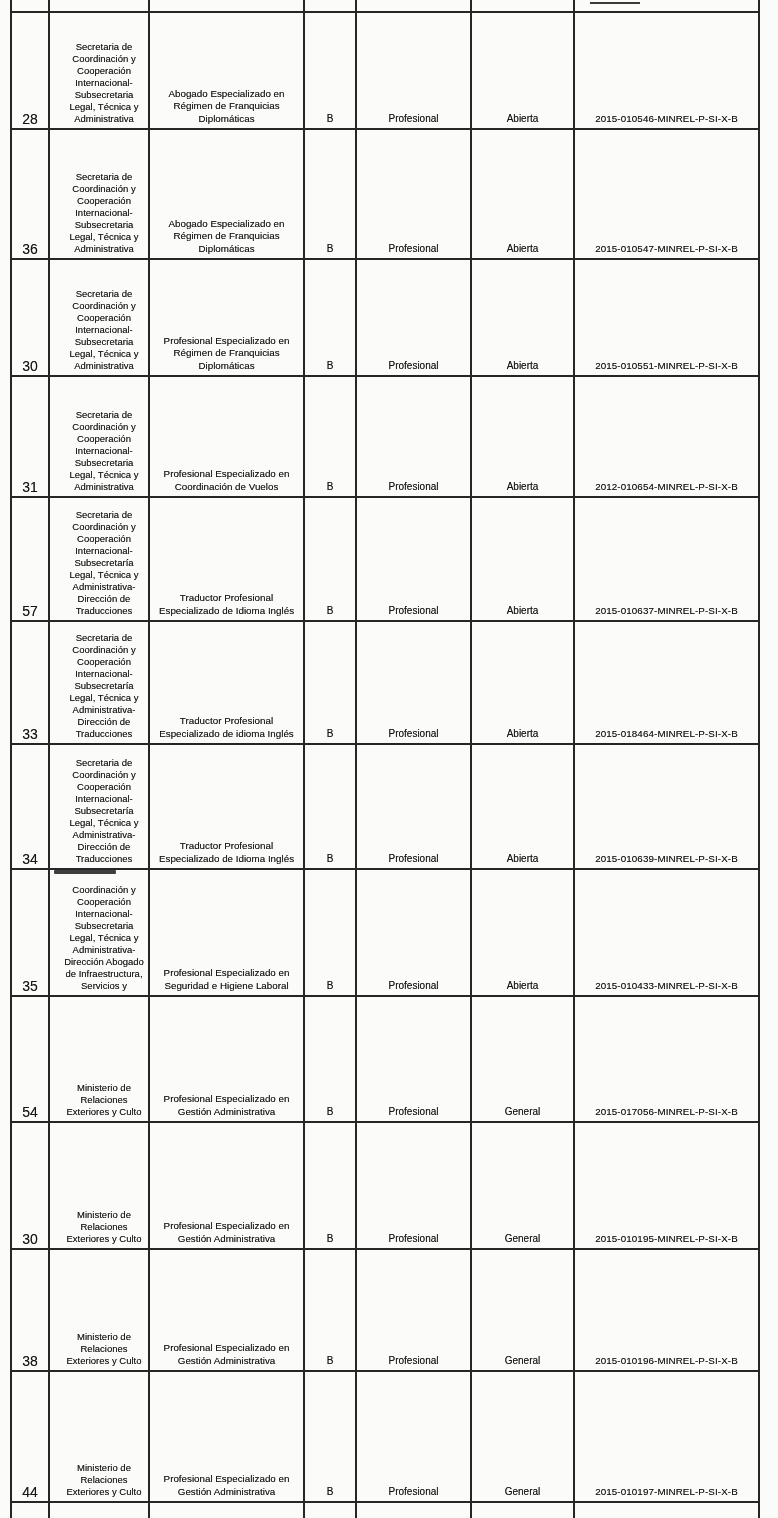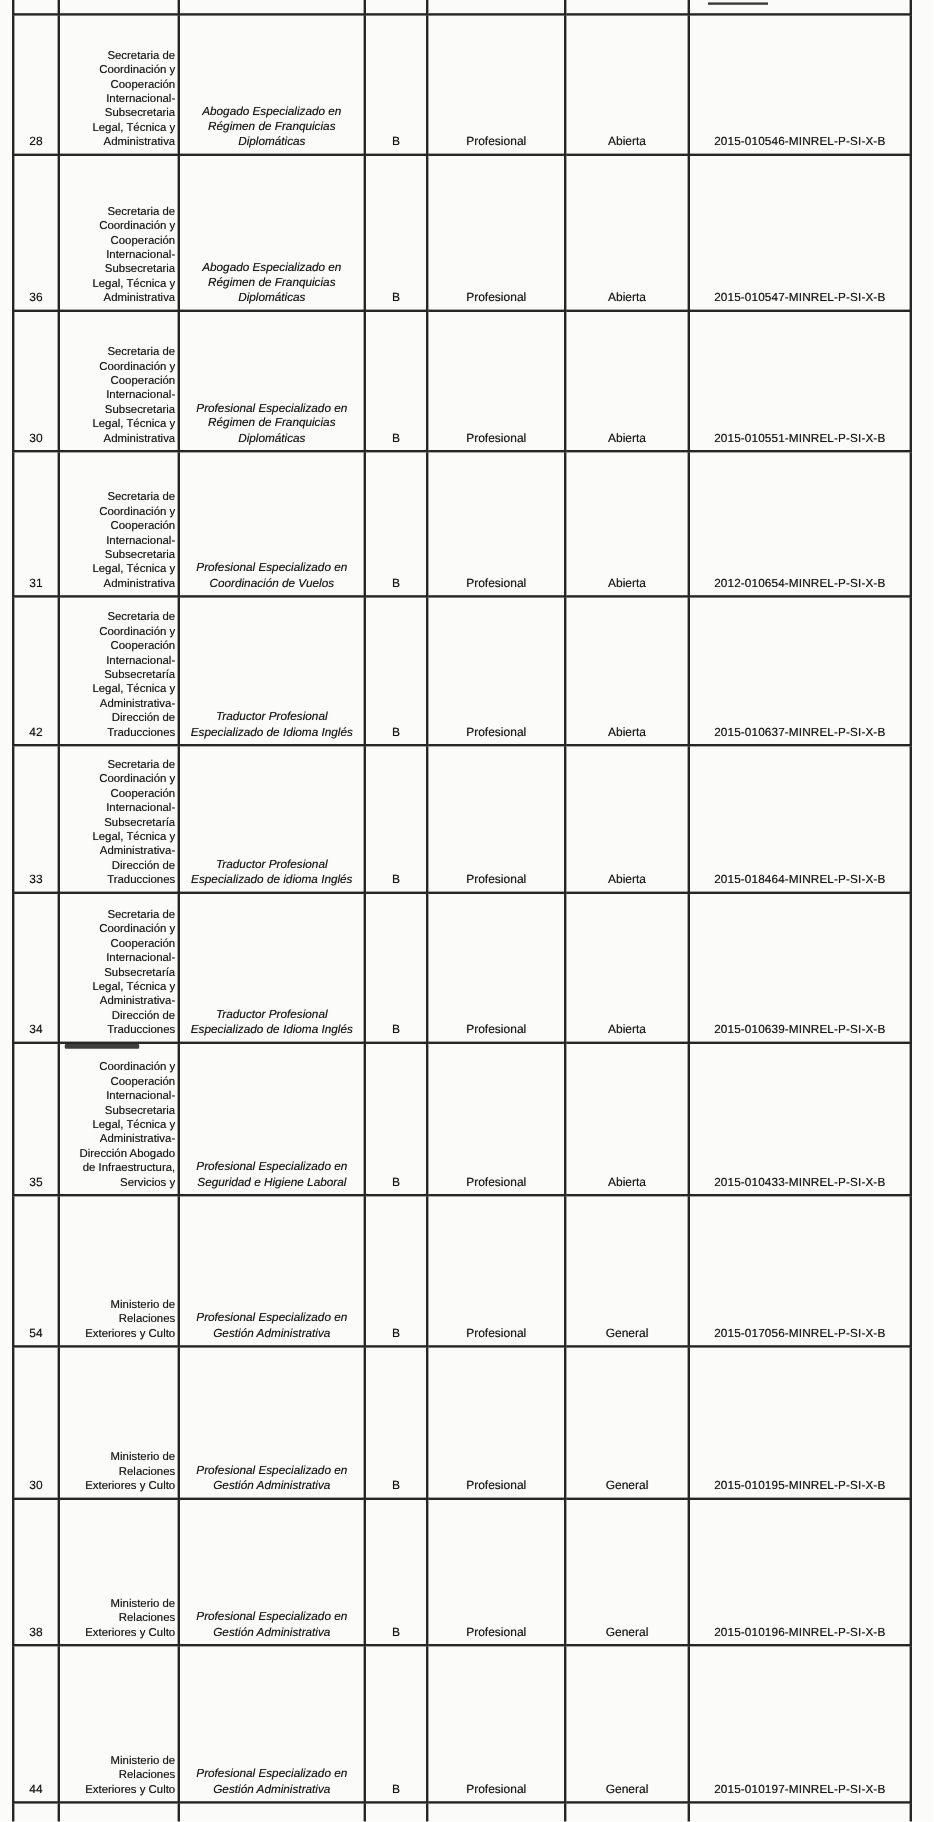--- a/index.html
+++ b/index.html
@@ -24,30 +24,30 @@
     border: 2px solid #262626;
     vertical-align: bottom;
     padding: 0 2px 3px 2px;
     text-align: center;
     font-size: 10px;
     line-height: 12.5px;
     overflow: hidden;
     text-shadow: 0 0 0.6px rgba(20,20,20,0.55);
   }
   tr.partial td { border-bottom: 2px solid #262626; }
-  td.c-num  { font-size: 10px; }
+  td.c-num  { font-size: 14px; }
   td.c-dept {
-    text-align: right;
+    text-align: center;
     padding-left: 12px;
     font-size: 9.5px;
     line-height: 12px;
     position: relative;
     margin-left: 36px;
   }
-  td.c-pos  { font-size: 9.8px; line-height: 12.5px; font-style: italic; }
+  td.c-pos  { font-size: 9.8px; line-height: 12.5px; }
   td.c-code { font-size: 9.8px; letter-spacing: 0.1px; white-space: nowrap; }
   .line { display: block; }
   
   .rh0 { height: 117px; } .rh1 { height: 130px; } .rh2  { height: 117px; }
   .rh3 { height: 121px; } .rh4 { height: 124px; } .rh5  { height: 123px; }
   .rh6 { height: 125px; } .rh7 { height: 127px; } .rh8  { height: 126px; }
   .rh9 { height: 127px; } .rh10 { height: 122px; } .rh11 { height: 131px; }
   tr.partial-top td { height: 20px; }
   tr.partial-bottom td { height: 38px; }
   
@@ -169,21 +169,21 @@
           <td class="c-pos">
             <span class="line">Profesional Especializado en</span>
             <span class="line">Coordinación de Vuelos</span>
           </td>
           <td class="c-grade">B</td>
           <td class="c-est">Profesional</td>
           <td class="c-tipo">Abierta</td>
           <td class="c-code">2012-010654-MINREL-P-SI-X-B</td>
         </tr>
         <tr class="rh4">
-          <td class="c-num">42</td>
+          <td class="c-num">57</td>
           <td class="c-dept">
             <span class="line">Secretaria de</span>
             <span class="line">Coordinación y</span>
             <span class="line">Cooperación</span>
             <span class="line">Internacional-</span>
             <span class="line">Subsecretaría</span>
             <span class="line">Legal, Técnica y</span>
             <span class="line">Administrativa-</span>
             <span class="line">Dirección de</span>
             <span class="line">Traducciones</span>

